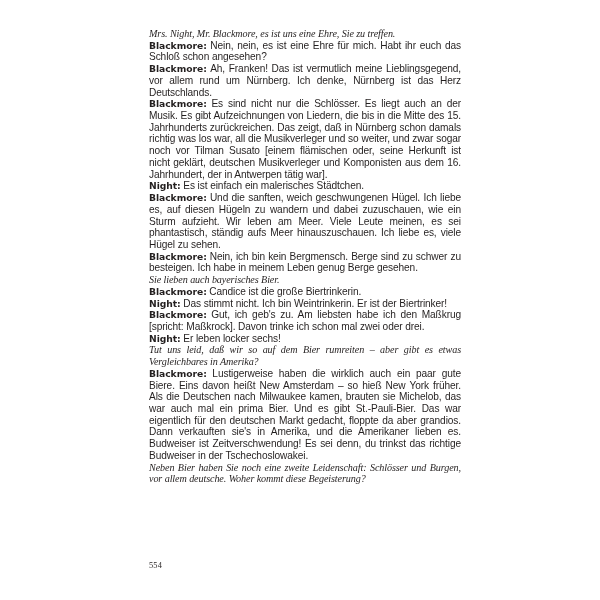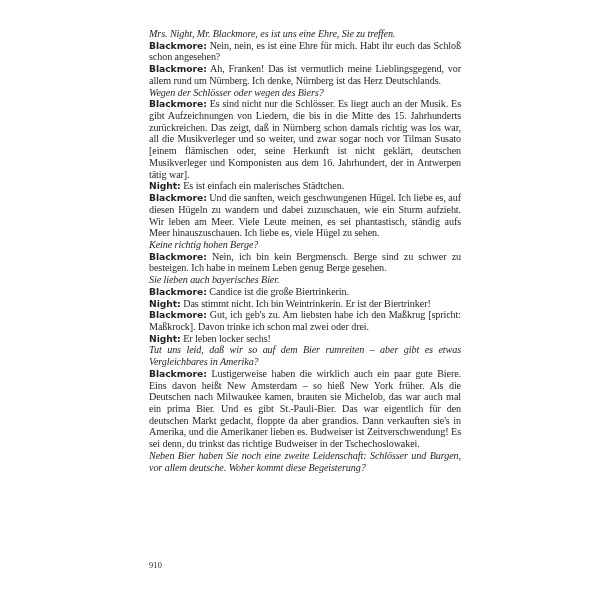--- a/index.html
+++ b/index.html
@@ -45,21 +45,21 @@
     font-style: normal;
   }
   .speaker {
     font-family: "DejaVu Sans", sans-serif;
     font-weight: bold;
     font-size: 9.2px;
     font-style: normal;
     letter-spacing: -0.005em;
   }
   .speech {
-    font-family: Liberation Serif, serif;
+    font-family: Liberation Sans, sans-serif;
     font-style: normal;
   }
   #folio {
     position: absolute;
     left: 149px;
     top: 561px;
     font-family: "Liberation Serif", serif;
     font-size: 8.4px;
     color: #2c2828;
     letter-spacing: 0.02em;
@@ -67,31 +67,29 @@
 </style>
 </head>
 <body>
 
 <div id="page">
 
   <div id="text-column">
       <p class="para question"><span>Mrs. Night, Mr. Blackmore, es ist uns eine Ehre, Sie zu treffen.</span></p>
       <p class="para answer"><span class="speaker">Blackmore:</span> <span class="speech">Nein, nein, es ist eine Ehre für mich. Habt ihr euch das Schloß schon angesehen?</span></p>
       <p class="para answer"><span class="speaker">Blackmore:</span> <span class="speech">Ah, Franken! Das ist vermutlich meine Lieblingsgegend, vor allem rund um Nürnberg. Ich denke, Nürnberg ist das Herz Deutschlands.</span></p>
-      <p class="para question"><span>Wegen der Schlösser oder wegen des Biers?</span></p>
       <p class="para answer"><span class="speaker">Blackmore:</span> <span class="speech">Es sind nicht nur die Schlösser. Es liegt auch an der Musik. Es gibt Aufzeichnungen von Liedern, die bis in die Mitte des 15. Jahrhunderts zurück­reichen. Das zeigt, daß in Nürnberg schon damals richtig was los war, all die Musikverleger und so weiter, und zwar sogar noch vor Tilman Susato [einem flämischen oder, seine Herkunft ist nicht geklärt, deutschen Musikverleger und Komponisten aus dem 16. Jahrhundert, der in Antwerpen tätig war].</span></p>
       <p class="para answer"><span class="speaker">Night:</span> <span class="speech">Es ist einfach ein malerisches Städtchen.</span></p>
       <p class="para answer"><span class="speaker">Blackmore:</span> <span class="speech">Und die sanften, weich geschwungenen Hügel. Ich liebe es, auf die­sen Hügeln zu wandern und dabei zuzuschauen, wie ein Sturm aufzieht. Wir leben am Meer. Viele Leute meinen, es sei phantastisch, ständig aufs Meer hin­auszuschauen. Ich liebe es, viele Hügel zu sehen.</span></p>
-      <p class="para question"><span>Keine richtig hohen Berge?</span></p>
       <p class="para answer"><span class="speaker">Blackmore:</span> <span class="speech">Nein, ich bin kein Bergmensch. Berge sind zu schwer zu besteigen. Ich habe in meinem Leben genug Berge gesehen.</span></p>
       <p class="para question"><span>Sie lieben auch bayerisches Bier.</span></p>
       <p class="para answer"><span class="speaker">Blackmore:</span> <span class="speech">Candice ist die große Biertrinkerin.</span></p>
       <p class="para answer"><span class="speaker">Night:</span> <span class="speech">Das stimmt nicht. Ich bin Weintrinkerin. Er ist der Biertrinker!</span></p>
       <p class="para answer"><span class="speaker">Blackmore:</span> <span class="speech">Gut, ich geb's zu. Am liebsten habe ich den Maßkrug [spricht: Maß­krock]. Davon trinke ich schon mal zwei oder drei.</span></p>
       <p class="para answer"><span class="speaker">Night:</span> <span class="speech">Er leben locker sechs!</span></p>
       <p class="para question"><span>Tut uns leid, daß wir so auf dem Bier rumreiten – aber gibt es etwas Vergleichbares in Amerika?</span></p>
       <p class="para answer"><span class="speaker">Blackmore:</span> <span class="speech">Lustigerweise haben die wirklich auch ein paar gute Biere. Eins davon heißt New Amsterdam – so hieß New York früher. Als die Deutschen nach Milwaukee kamen, brauten sie Michelob, das war auch mal ein prima Bier. Und es gibt St.-Pauli-Bier. Das war eigentlich für den deutschen Markt gedacht, floppte da aber grandios. Dann verkauften sie's in Amerika, und die Amerika­ner lieben es. Budweiser ist Zeitverschwendung! Es sei denn, du trinkst das rich­tige Budweiser in der Tschechoslowakei.</span></p>
       <p class="para question"><span>Neben Bier haben Sie noch eine zweite Leidenschaft: Schlösser und Burgen, vor allem deutsche. Woher kommt diese Begeisterung?</span></p>
     </div>
 
-  <div id="folio">910</div>
+  <div id="folio">554</div>
 
 </div>
 
 </body></html>

